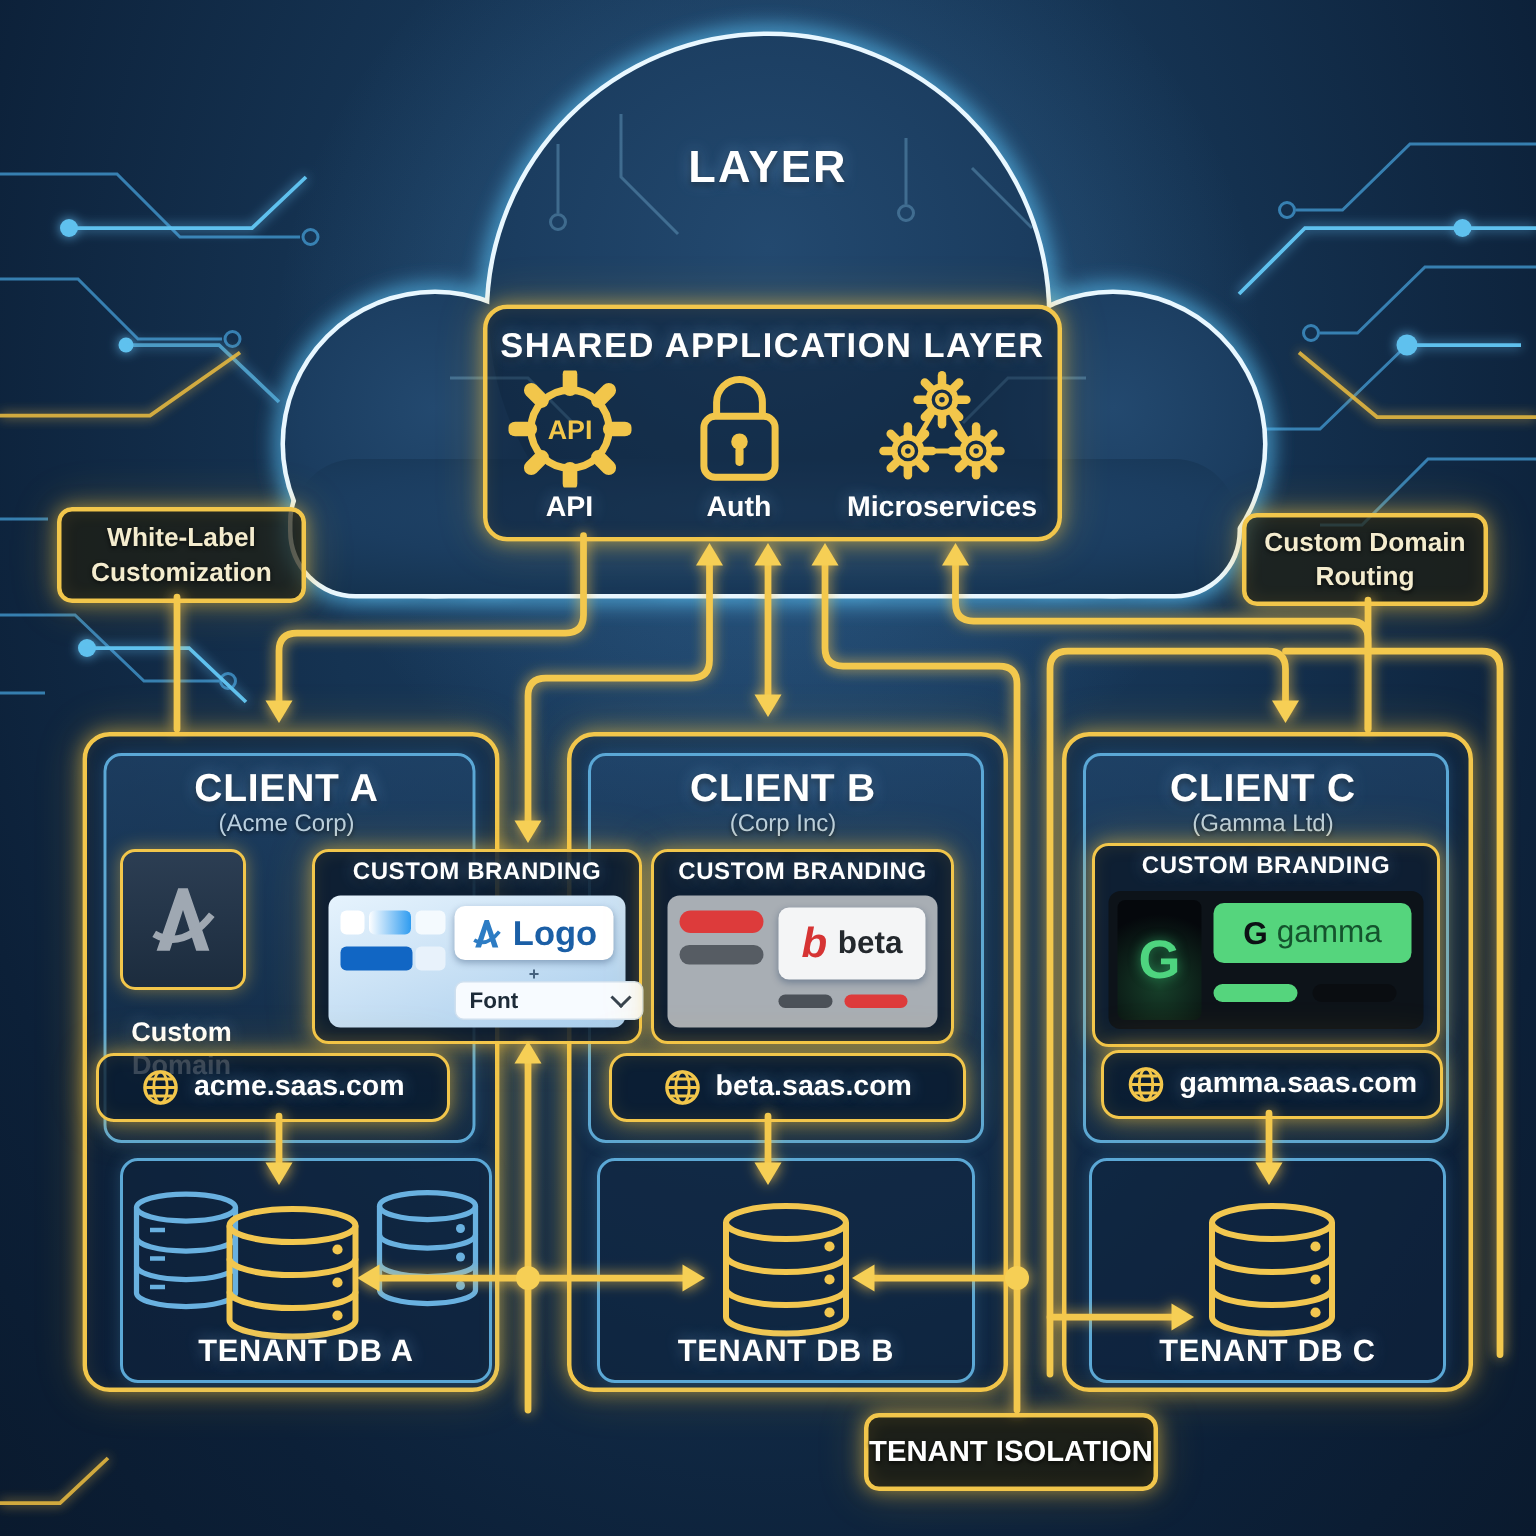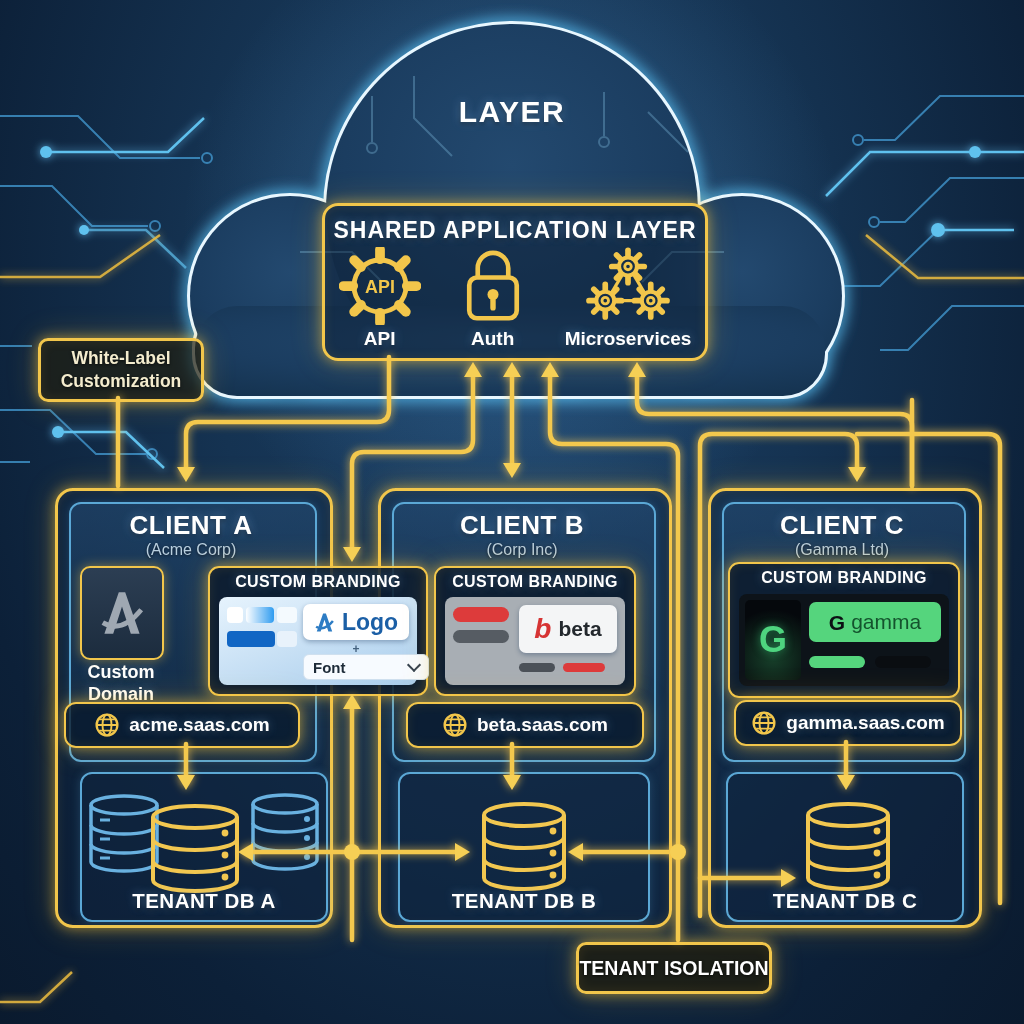--- a/index.html
+++ b/index.html
@@ -40,21 +40,21 @@
   .card{position:absolute;background:#ffffff;border-radius:7px;display:flex;align-items:center;justify-content:center;gap:7px;
     box-shadow:0 2px 5px rgba(20,50,90,.35);}
   .logo-word{font-size:23px;font-weight:800;color:#1b5fa6;}
   .plus{position:absolute;text-align:center;font-size:12px;font-weight:700;color:#44617e;}
   .fontdd{position:absolute;background:#f7fbff;border:1px solid #cfe0ef;border-radius:6px;display:flex;align-items:center;
     justify-content:space-between;padding:0 9px;font-size:15px;font-weight:600;color:#1d2b38;}
   .chev{width:8px;height:8px;border-right:2px solid #35424f;border-bottom:2px solid #35424f;transform:rotate(45deg);margin-top:-4px;}
   .logo-square{position:absolute;z-index:3;border:2.5px solid #f2c64b;border-radius:10px;
     background:linear-gradient(180deg,#2c3e53,#1c2c3e);display:flex;align-items:center;justify-content:center;
     box-shadow:0 0 12px rgba(255,202,62,.45);}
-  .cd-label{position:absolute;text-align:center;font-size:18px;line-height:1.22;font-weight:600;z-index:2;}
+  .cd-label{position:absolute;text-align:center;font-size:18px;line-height:1.22;font-weight:600;z-index:2;margin-top:16px;}
   .domain-pill{z-index:3;border-radius:12px;border-width:2.5px;display:flex;align-items:center;justify-content:center;gap:9px;
     background:rgba(9,26,46,.8);font-size:19px;font-weight:700;}
   .db-box{border-radius:12px;background:rgba(16,38,62,.38);}
   .db-label{position:absolute;left:0;right:0;bottom:7px;text-align:center;font-size:20.5px;font-weight:800;letter-spacing:.5px;z-index:2;}
   .db-art{position:absolute;left:0;top:4px;}
   .bottom-label{z-index:3;background:rgba(32,30,14,.78);display:flex;align-items:center;justify-content:center;
     font-size:19.5px;font-weight:800;border-radius:10px;text-shadow:0 1px 3px rgba(0,0,0,.7);}
   .beta-b{font-size:28px;font-weight:800;font-style:italic;color:#d63434;line-height:1;}
   .beta-name{font-size:21px;font-weight:800;color:#23282d;}
   .gamma-g-dark{font-size:36px;font-weight:800;color:#4ed47f;line-height:1;text-shadow:0 0 8px rgba(60,220,130,.5);}
@@ -246,20 +246,24 @@
         </span>
         <span class="sl-label glowtext">Microservices</span>
       </div>
     </div>
   </div>
 
   <div class="ybox side-label" style="left:38px;top:338px;width:160px;height:58px;">
     <span>White-Label</span>
     <span>Customization</span>
   </div>
+  <div class="ybox side-label" style="left:828px;top:342px;width:158px;height:56px;">
+    <span>Custom Domain</span>
+    <span>Routing</span>
+  </div>
 
   <div>
     <div class="ybox client-outer" style="left:55px;top:488px;width:272px;height:434px;"></div>
     <div class="bluebox client-inner" style="left:69px;top:502px;width:244px;height:256px;"></div>
     <div class="c-title glowtext" style="left:69px;top:510px;width:244px;">CLIENT A</div>
     <div class="c-sub" style="left:69px;top:541px;width:244px;">(Acme Corp)</div>
 
     <div class="logo-square" style="left:80px;top:566px;width:80px;height:90px;">
       <span>
         <svg width="48" height="52" viewBox="0 0 60 64">

